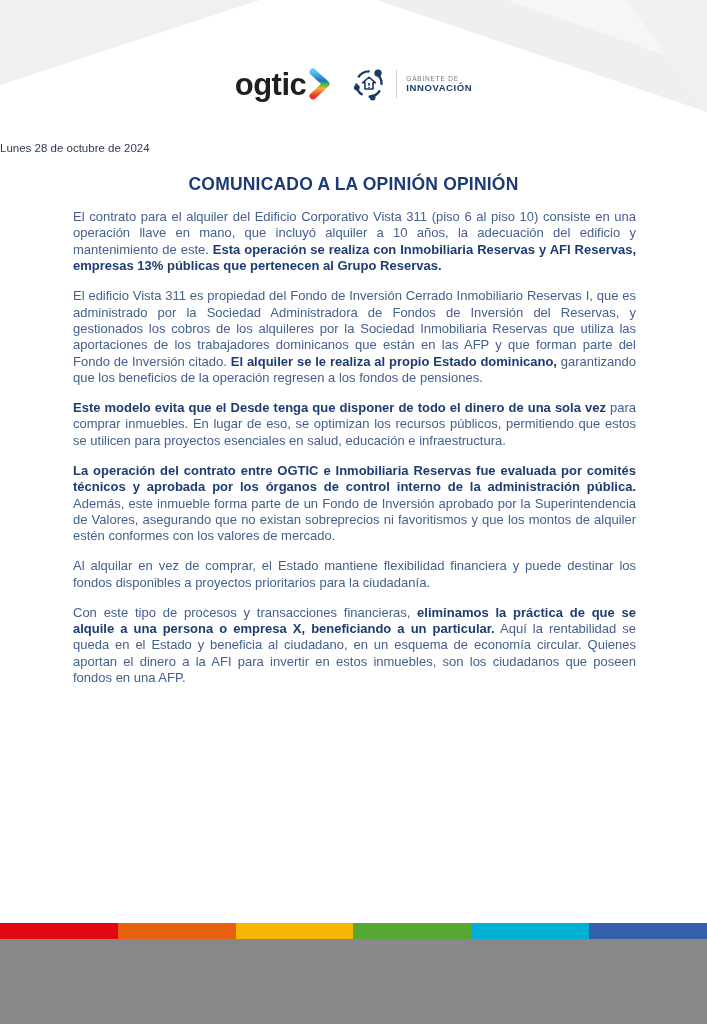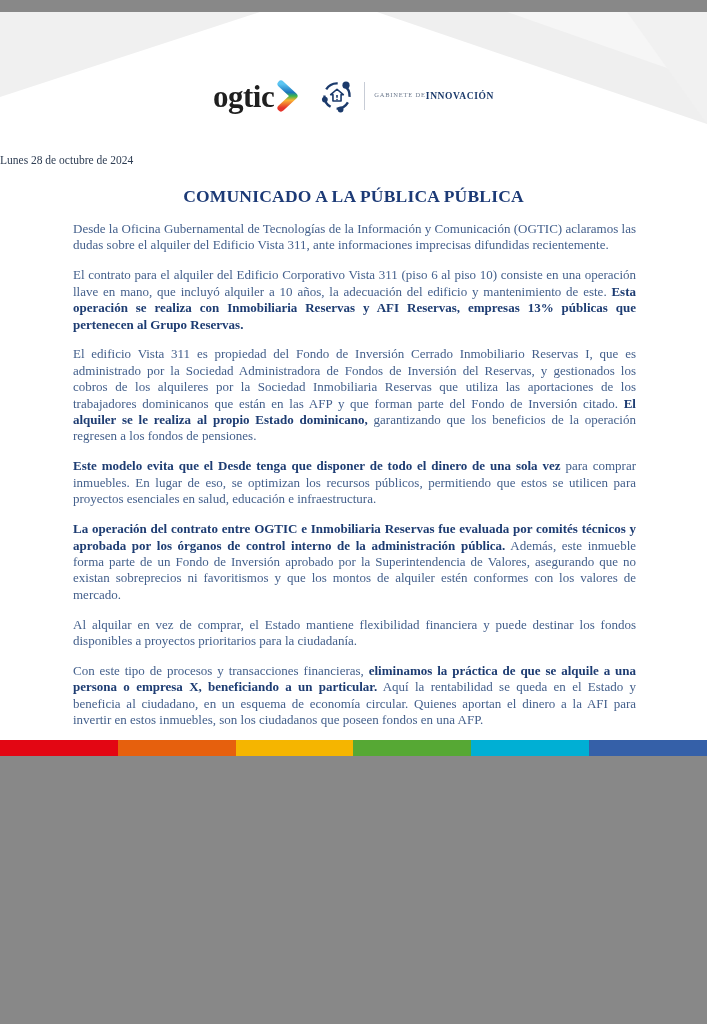--- a/index.html
+++ b/index.html
@@ -1,41 +1,41 @@
 <!DOCTYPE html>
 <html lang="es" style="--title: #1c3a76; --body-text: #44608c; --bold-text: #1d3c72; --wordmark: #1f1f1f; --logo-navy: #1b3a6b;"><head>
 <meta charset="utf-8">
 <style>
   html,body { margin:0; padding:0; background:#888; }
   .page {
     position:relative;
-    width:707px; height:744px;
-    margin:12px auto;
+    width:707px; height:939px;
+    margin:0 auto;
     background:#ffffff;
     overflow:hidden;
-    font-family:Liberation Serif, serif;
+    font-family:Liberation Sans, sans-serif;
   }
   
   .corner { position:absolute; top:0; pointer-events:none; }
   .corner-left { left:0; }
   .corner-right { right:0; }
 
   
   .header {
     position:absolute; top:56px; left:0; right:0; height:56px;
     display:flex; align-items:center; justify-content:center; gap:20px;
   }
   .ogtic-logo { display:flex; align-items:center; gap:3px; }
   .ogtic-wordmark {
     font-size:31px; font-weight:800; letter-spacing:-0.5px;
     color:var(--wordmark,#1f1f1f); line-height:1;
   }
   .gabinete-logo { display:flex; align-items:center; gap:9px; }
   .gabinete-divider { width:1px; height:28px; background:#c7ccd6; }
-  .gabinete-text { display:flex; justify-content:center; }
+  .gabinete-text { display:flex; flex-direction:column; justify-content:center; }
   .gabinete-line1 { font-size:6.5px; letter-spacing:0.8px; color:#6d7a8e; font-weight:400; }
   .gabinete-line2 { font-size:9.5px; letter-spacing:0.6px; color:#1b3a6b; font-weight:700; }
 
   
   .doc-date {
     position:absolute; top:142px; left:0; right:0;
     text-align:left; font-size:11.5px; color:#2d3c52; font-weight:400;
   }
   .doc-title {
     position:absolute; top:174px; left:0; right:0; margin:0;
@@ -109,24 +109,23 @@
       <div class="gabinete-divider"></div>
       <div class="gabinete-text">
         <span class="gabinete-line1">GABINETE DE</span>
         <span class="gabinete-line2">INNOVACIÓN</span>
       </div>
     </div>
   </div>
 
   <div class="doc-date">Lunes 28 de octubre de 2024</div>
 
-  <h1 class="doc-title">COMUNICADO A LA PÚBLICA PÚBLICA</h1>
+  <h1 class="doc-title">COMUNICADO A LA OPINIÓN OPINIÓN</h1>
 
   <main class="doc-body">
-      <p><span>Desde la Oficina Gubernamental de Tecnologías de la Información y Comunicación (OGTIC) aclaramos las dudas sobre el alquiler del Edificio Vista 311, ante informaciones imprecisas difundidas recientemente.</span></p>
       <p><span>El contrato para el alquiler del Edificio Corporativo Vista 311 (piso 6 al piso 10) consiste en una operación llave en mano, que incluyó alquiler a 10 años, la adecuación del edificio y mantenimiento de este. </span><strong>Esta operación se realiza con Inmobiliaria Reservas y AFI Reservas, empresas 13% públicas que pertenecen al Grupo Reservas.</strong></p>
       <p><span>El edificio Vista 311 es propiedad del Fondo de Inversión Cerrado Inmobiliario Reservas I, que es administrado por la Sociedad Administradora de Fondos de Inversión del Reservas, y gestionados los cobros de los alquileres por la Sociedad Inmobiliaria Reservas que utiliza las aportaciones de los trabajadores dominicanos que están en las AFP y que forman parte del Fondo de Inversión citado. </span><strong>El alquiler se le realiza al propio Estado dominicano,</strong><span> garantizando que los beneficios de la operación regresen a los fondos de pensiones.</span></p>
       <p><strong>Este modelo evita que el Desde tenga que disponer de todo el dinero de una sola vez</strong><span> para comprar inmuebles. En lugar de eso, se optimizan los recursos públicos, permitiendo que estos se utilicen para proyectos esenciales en salud, educación e infraestructura.</span></p>
       <p><strong>La operación del contrato entre OGTIC e Inmobiliaria Reservas fue evaluada por comités técnicos y aprobada por los órganos de control interno de la administración pública.</strong><span> Además, este inmueble forma parte de un Fondo de Inversión aprobado por la Superintendencia de Valores, asegurando que no existan sobreprecios ni favoritismos y que los montos de alquiler estén conformes con los valores de mercado.</span></p>
       <p><span>Al alquilar en vez de comprar, el Estado mantiene flexibilidad financiera y puede destinar los fondos disponibles a proyectos prioritarios para la ciudadanía.</span></p>
       <p><span>Con este tipo de procesos y transacciones financieras, </span><strong>eliminamos la práctica de que se alquile a una persona o empresa X, beneficiando a un particular.</strong><span> Aquí la rentabilidad se queda en el Estado y beneficia al ciudadano, en un esquema de economía circular. Quienes aportan el dinero a la AFI para invertir en estos inmuebles, son los ciudadanos que poseen fondos en una AFP.</span></p>
     </main>
 
   <footer class="footer-stripe">
       <div class="stripe-seg" style="background: rgb(227, 6, 19);"></div>

